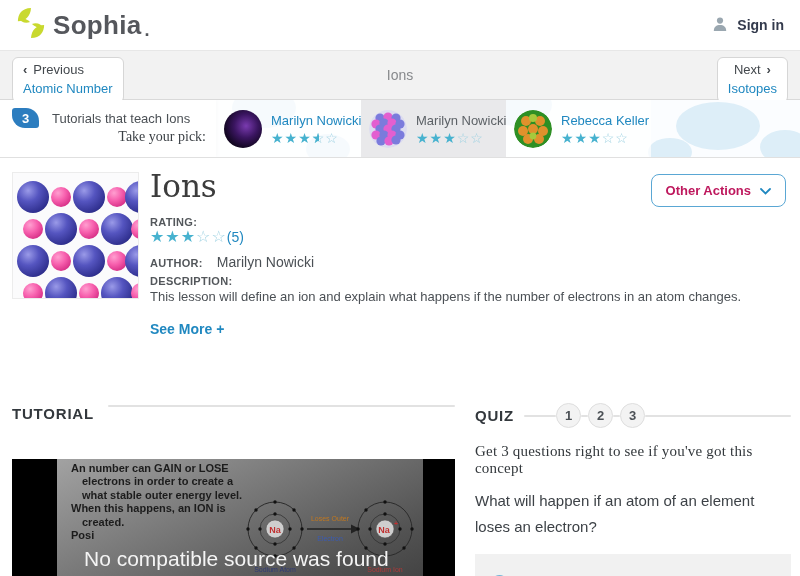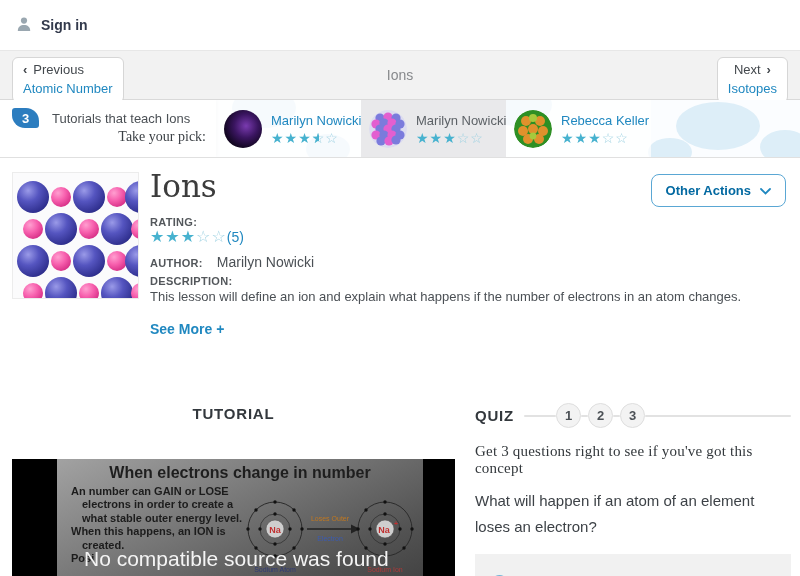--- a/index.html
+++ b/index.html
@@ -42,39 +42,39 @@
   .star { color:#47b2cf; }
   .star.e { color:#9fd2e2; }
   .star.h { position:relative; display:inline-block; }
   .h-base { color:#9fd2e2; }
   .h-fill { position:absolute; left:0; top:0; width:7px; overflow:hidden; color:#47b2cf; }
 
   
   .main { position:relative; height:247px; background:#fff; }
   .thumb { position:absolute; left:12px; top:14px; width:127px; height:127px; border:1px solid #ececec; background:#fcfcfd; }
   .lesson-title { position:absolute; left:150px; top:10px; font-family:"DejaVu Serif", serif; font-size:31px; font-weight:400; color:#3c3c3c; }
-  .other-actions { position:absolute; right:14px; top:16px; display:flex; align-items:center; gap:9px; color:#0369a1; background:#fff; border:1px solid #5aa7d4; border-radius:8px; padding:8px 14px; font-size:13px; font-weight:bold; cursor:pointer; }
+  .other-actions { position:absolute; right:14px; top:16px; display:flex; align-items:center; gap:9px; color:#be185d; background:#fff; border:1px solid #5aa7d4; border-radius:8px; padding:8px 14px; font-size:13px; font-weight:bold; cursor:pointer; }
   .meta-label { font-size:11px; font-weight:bold; color:#53575b; letter-spacing:.3px; }
   .rating-label { position:absolute; left:150px; top:58px; }
   .rating-row { position:absolute; left:150px; top:71px; display:flex; align-items:center; }
   .rating-row .stars { font-size:16px; }
   .rating-count { color:#2088c0; font-size:14px; cursor:pointer; }
   .author-row { position:absolute; left:150px; top:96px; display:flex; align-items:baseline; gap:14px; }
   .author-name { font-size:14px; color:#4b5055; }
   .desc-label { position:absolute; left:150px; top:117px; }
   .desc-text { position:absolute; left:150px; top:131px; font-size:13px; color:#4b5055; max-width:640px; line-height:1.3; }
   .see-more { position:absolute; left:150px; top:163px; color:#2088c0; font-weight:bold; font-size:14px; cursor:pointer; }
 
   
   .section-title { font-size:15px; font-weight:bold; color:#33383d; letter-spacing:.8px; }
   .heading-line { height:2px; background:#e2e2e2; border-radius:1px; }
 
   
   .tutorial-sec { position:absolute; left:12px; top:405px; width:443px; }
-  .tutorial-head { display:flex; align-items:center;flex-direction:column; }
+  .tutorial-head { display:flex; align-items:flex-start; }
   .tutorial-head .heading-line { flex:1; margin-left:14px; }
   .video { position:relative; margin-top:37px; background:#000; height:130px; cursor:pointer; }
   .slide { position:absolute; left:45px; right:32px; top:0; bottom:0; background:linear-gradient(155deg,#a2a2a2,#7b7b7b 38%,#525252 78%,#404040); }
   .slide-title { font-size:16px; font-weight:bold; color:#1e1e1e; text-align:center; padding-top:5px; }
   .slide-lines { padding:3px 0 0 14px; font-size:11px; font-weight:bold; color:#1c1c1c; line-height:1.22; }
   .sl-indent { padding-left:11px; }
   .atoms-svg { position:absolute; right:4px; top:36px; }
   .video-overlay { position:absolute; left:72px; top:88px; color:#f4f4f4; font-size:21px; white-space:nowrap; z-index:5; }
 
   
@@ -86,20 +86,32 @@
   .quiz-tagline { font-family:cursive; font-size:15px; color:#33383c; margin-top:15px; letter-spacing:.2px; }
   .quiz-question { font-size:15px; color:#3d4247; line-height:1.75; margin-top:11px; }
   .quiz-option { margin-top:13px; background:#f1f1f1; padding:18px 16px; display:flex; gap:15px; height:80px; cursor:pointer; }
   .radio { width:17px; height:17px; border-radius:50%; border:2px solid #74b5d6; background:#fff; flex-shrink:0; margin-top:3px; }
   .option-text { font-size:13.5px; color:#3d4247; line-height:1.55; }
 </style>
 </head>
 <body>
 
 <div class="top-header">
+  <div class="brand">
+    <span>
+      <svg width="30" height="34" viewBox="0 0 32 36">
+        <path d="M16 2 C6 2 2 9 2 16 C10 16 15.5 11 16 2 Z" fill="#c9d92f"></path>
+        <path d="M16 34 C26 34 30 27 30 20 C22 20 16.5 25 16 34 Z" fill="#c9d92f"></path>
+        <path d="M15 17 C11 13 6 12 3 13 C5 17 10 19 15 17 Z" fill="#c9d92f"></path>
+        <path d="M17 19 C21 23 26 24 29 23 C27 19 22 17 17 19 Z" fill="#c9d92f"></path>
+      </svg>
+    </span>
+    <span class="brand-text">Sophia</span>
+    <span class="brand-dot">.</span>
+  </div>
   <div class="signin">
     <span>
       <svg width="16" height="16" viewBox="0 0 16 16">
         <circle cx="8" cy="4.6" r="3.1" fill="#9aa7b0"></circle>
         <path d="M1.8 15 C1.8 10.8 4.5 9 8 9 C11.5 9 14.2 10.8 14.2 15 Z" fill="#9aa7b0"></path>
       </svg>
     </span>
     <span>Sign in</span>
   </div>
 </div>
@@ -271,21 +283,20 @@
 </div>
 
 <div class="tutorial-sec">
   <div class="tutorial-head">
     <span class="section-title">TUTORIAL</span>
     <span class="heading-line"></span>
   </div>
 
   <div class="video">
     <div class="slide">
-      <div class="slide-title">When electrons change in number</div>
       <div class="slide-lines">
         <div>An number can GAIN or LOSE</div>
         <div class="sl-indent">electrons in order to create a</div>
         <div class="sl-indent">what stable outer energy level.</div>
         <div>When this happens, an ION is</div>
         <div class="sl-indent">created.</div>
         <div>Posi</div>
       </div>
 
       <svg class="atoms-svg" width="178" height="80" viewBox="0 0 178 80">

